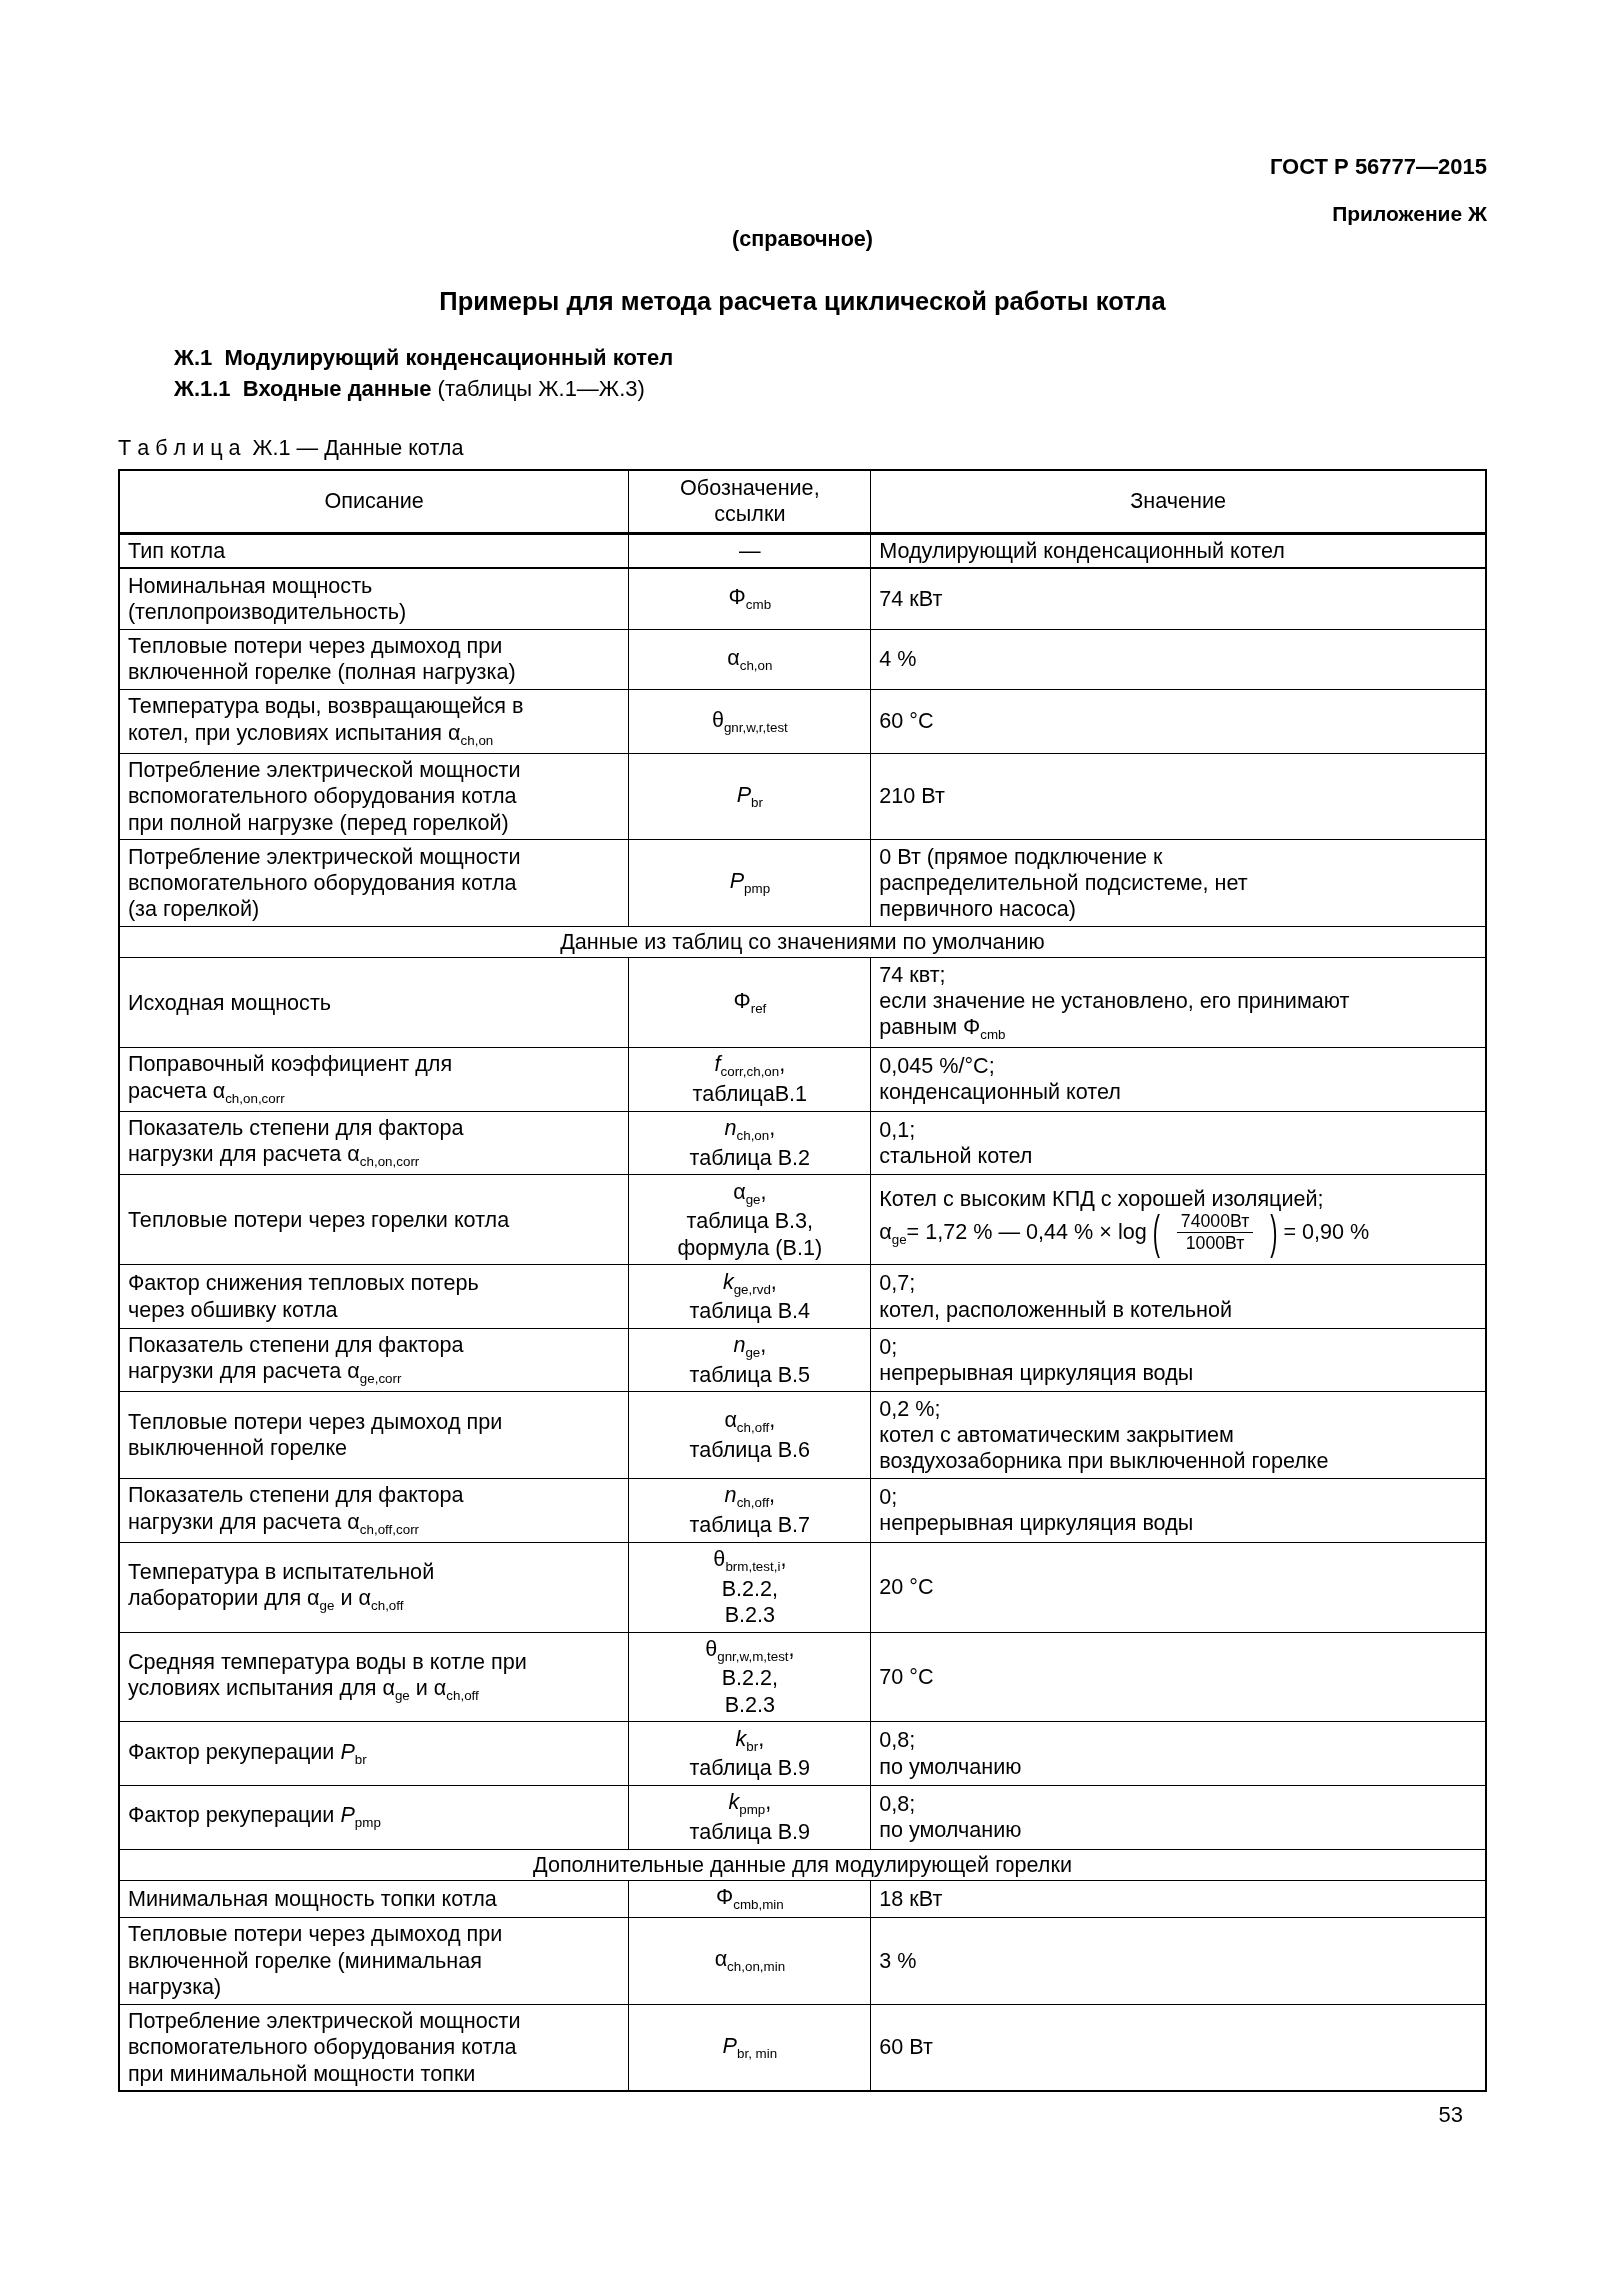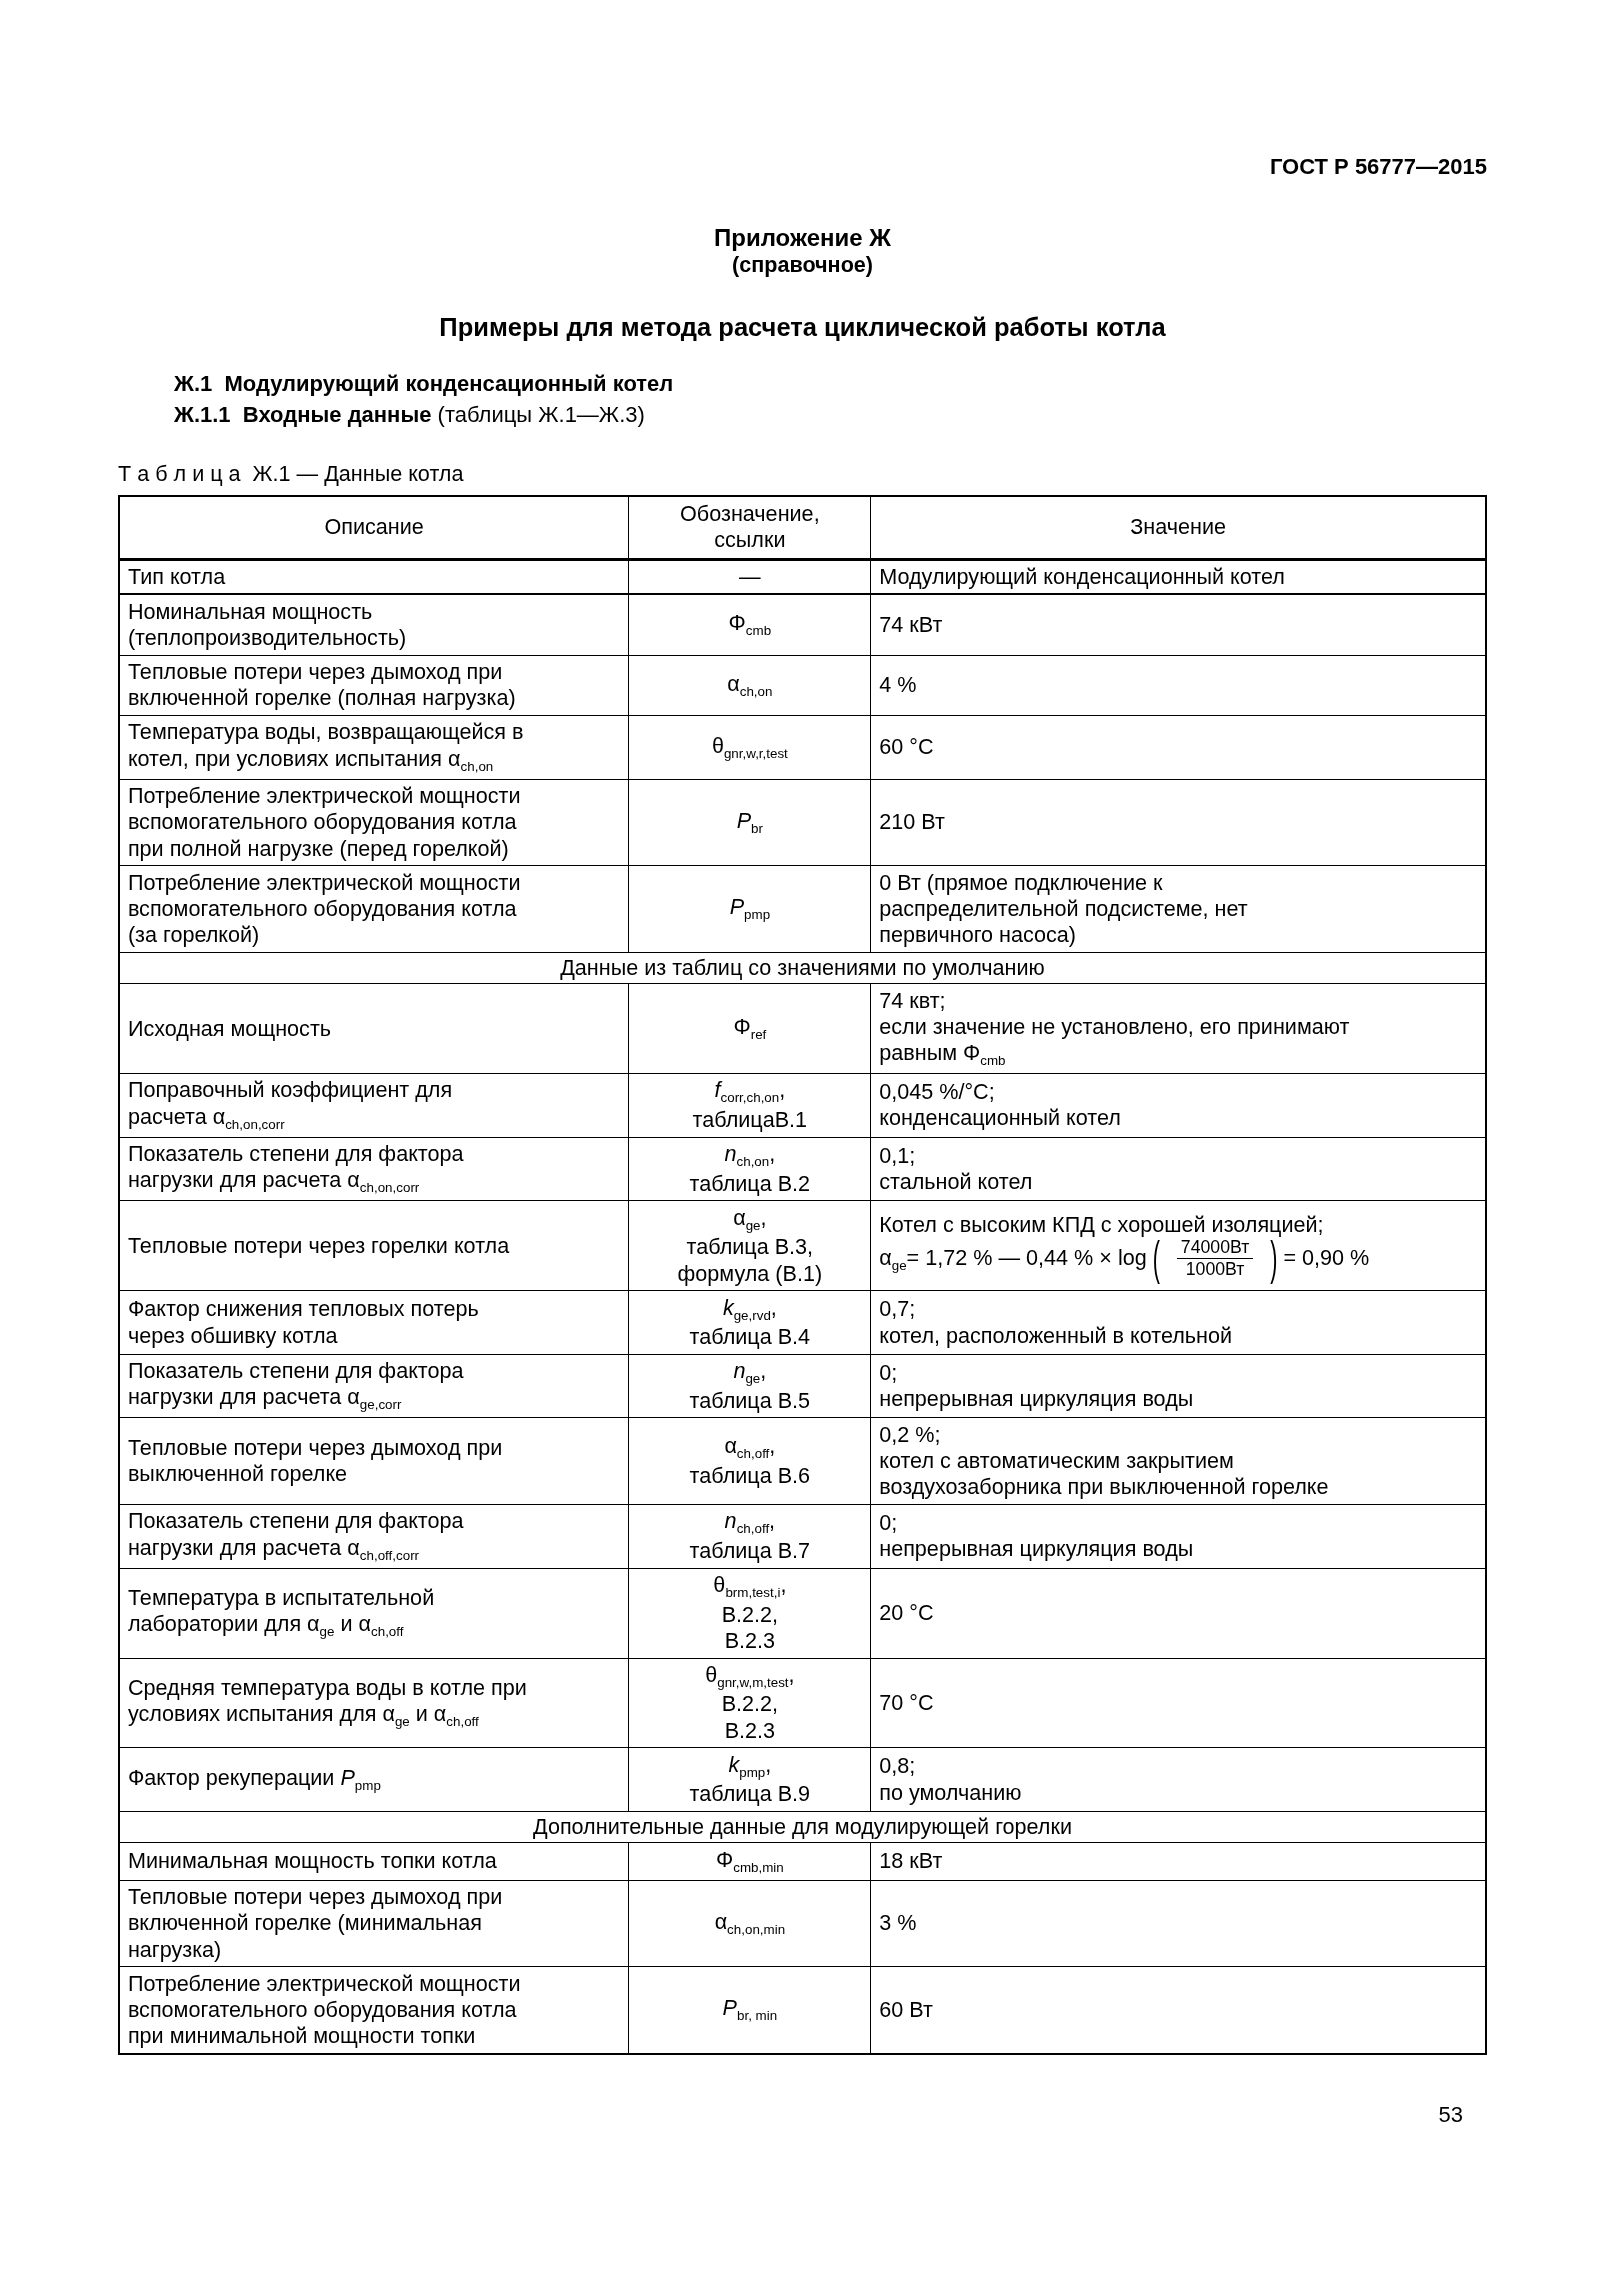--- a/index.html
+++ b/index.html
@@ -9,21 +9,21 @@
     width:1623px; height:2295px;
     color:#000;
     font-family:"Liberation Sans","DejaVu Sans",sans-serif;
     position:relative;
     overflow:hidden;
   }
   .page { position:relative; width:1623px; height:1708px; padding:154px 136px 0 118px; }
 
   .doc-header { font-size:22px; font-weight:bold; text-align:right; }
 
-  .appendix      { margin-top:44px; font-size:24px; font-weight:bold; text-align:center; }
+  .appendix      { margin-top:22px; font-size:21px; font-weight:bold; text-align:right; }
   .appendix-note { font-size:21.6px; font-weight:bold; text-align:center; }
 
   .title { margin-top:35px; font-size:25.5px; font-weight:bold; text-align:center; }
 
   .sections { margin-top:29px; }
   .section { font-size:22px; font-weight:bold; margin-left:56px; white-space:pre-wrap; }
   .section + .section { margin-top:5.2px; }
   .section .normal { font-weight:normal; }
 
   .caption { margin-top:33px; font-size:21.6px; white-space:pre-wrap; }
@@ -161,20 +161,25 @@
           <td class="cell-description">Температура в испытательной<br>лаборатории для α<sub>ge</sub> и α<sub>ch,off</sub></td>
           <td class="cell-symbol">θ<sub>brm,test,i</sub>,<br>В.2.2,<br>В.2.3</td>
           <td class="cell-value">20 °С</td>
         </tr>
         <tr>
           <td class="cell-description">Средняя температура воды в котле при<br>условиях испытания для α<sub>ge</sub> и α<sub>ch,off</sub></td>
           <td class="cell-symbol">θ<sub>gnr,w,m,test</sub>,<br>В.2.2,<br>В.2.3</td>
           <td class="cell-value">70 °С</td>
         </tr>
         <tr>
+          <td class="cell-description">Фактор рекуперации <i>P</i><sub>br</sub></td>
+          <td class="cell-symbol"><i>k</i><sub>br</sub>,<br>таблица В.9</td>
+          <td class="cell-value">0,8;<br>по умолчанию</td>
+        </tr>
+        <tr>
           <td class="cell-description">Фактор рекуперации <i>P</i><sub>pmp</sub></td>
           <td class="cell-symbol"><i>k</i><sub>pmp</sub>,<br>таблица В.9</td>
           <td class="cell-value">0,8;<br>по умолчанию</td>
         </tr>
         <tr>
           <td colspan="3" class="section-cell">Дополнительные данные для модулирующей горелки</td>
         </tr>
         <tr>
           <td class="cell-description">Минимальная мощность топки котла</td>
           <td class="cell-symbol">Φ<sub>cmb,min</sub></td>

